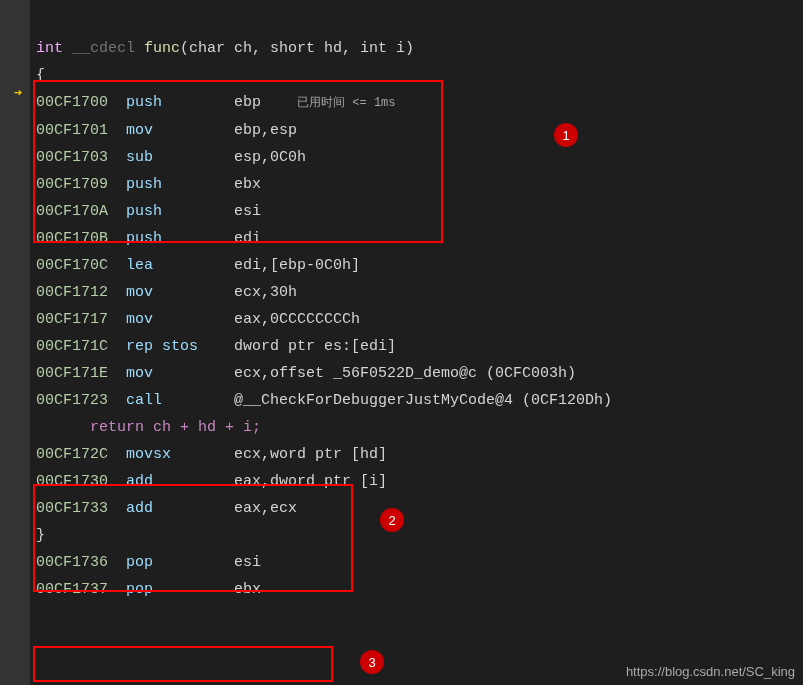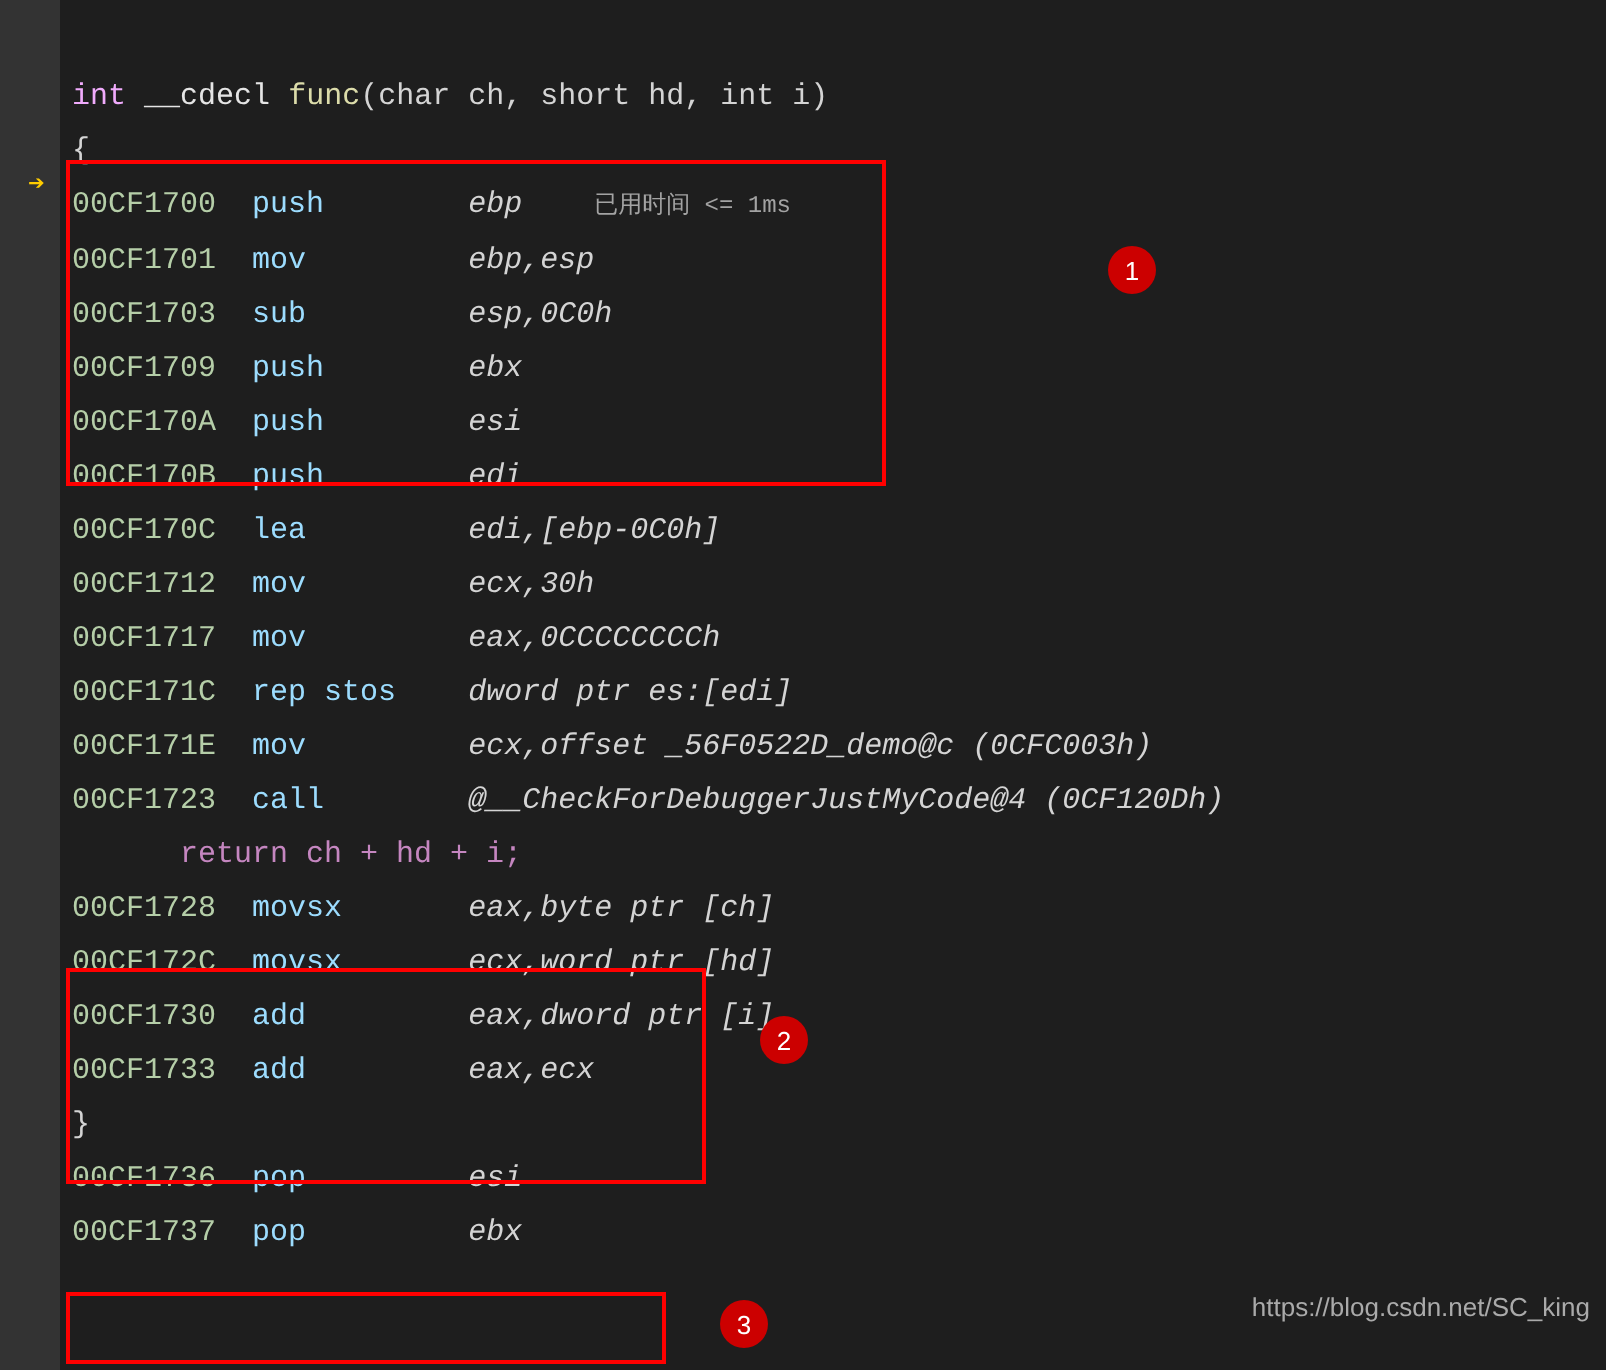--- a/index.html
+++ b/index.html
@@ -27,27 +27,27 @@
     color: #ffcc00;
     font-size: 14px;
   }
   .code-area {
     position: absolute;
     left: 36px;
     top: 8px;
     line-height: 27px;
   }
   .line { white-space: pre; }
-  .kw { color: #e5e5e5; }
+  .kw { color: #737373; }
   .typ { color: #f0abfc; }
   .func { color: #dcdcaa; }
   .punc { color: #d4d4d4; }
   .addr { color: #b5cea8; }
   .mnem { color: #9cdcfe; }
-  .op { color: #d4d4d4; font-style: italic; }
+  .op { color: #d4d4d4; }
   .perf { color: #a3a3a3; font-size: 12px; }
   .srcret { color: #c586c0; margin-top: 21px; }
   
   .box {
     position: absolute;
     border: 2px solid #ff0000;
     pointer-events: none;
   }
   .badge {
     position: absolute;
@@ -58,21 +58,21 @@
     color: #fff;
     font-size: 13px;
     display: flex;
     align-items: center;
     justify-content: center;
     font-family: Arial, sans-serif;
   }
   .watermark {
     position: absolute;
     right: 8px;
-    bottom: 24px;
+    bottom: 6px;
     color: #aaa;
     font-family: Arial, sans-serif;
     font-size: 13px;
   }
 </style>
 </head>
 <body>
 
 <div class="gutter"></div>
 <div class="arrow">➔</div>
@@ -95,21 +95,20 @@
       <div class="line"><span class="addr">00CF1712</span>  <span class="mnem">mov         </span><span class="op">ecx,30h</span></div>
       <div class="line"><span class="addr">00CF1717</span>  <span class="mnem">mov         </span><span class="op">eax,0CCCCCCCCh</span></div>
       <div class="line"><span class="addr">00CF171C</span>  <span class="mnem">rep stos    </span><span class="op">dword ptr es:[edi]</span></div>
       <div class="line"><span class="addr">00CF171E</span>  <span class="mnem">mov         </span><span class="op">ecx,offset _56F0522D_demo@c (0CFC003h)</span></div>
       <div class="line"><span class="addr">00CF1723</span>  <span class="mnem">call        </span><span class="op">@__CheckForDebuggerJustMyCode@4 (0CF120Dh)</span></div>
     </div>
 
   <div class="line"><span class="srcret">      return ch + hd + i;</span></div>
 
   <div id="asm-block-2">
-      <div class="line"><span class="addr">00CF1728</span>  <span class="mnem">movsx       </span><span class="op">eax,byte ptr [ch]</span></div>
       <div class="line"><span class="addr">00CF172C</span>  <span class="mnem">movsx       </span><span class="op">ecx,word ptr [hd]</span></div>
       <div class="line"><span class="addr">00CF1730</span>  <span class="mnem">add         </span><span class="op">eax,dword ptr [i]</span></div>
       <div class="line"><span class="addr">00CF1733</span>  <span class="mnem">add         </span><span class="op">eax,ecx</span></div>
     </div>
 
   <div class="line"><span class="punc">}</span></div>
 
   <div id="asm-block-3">
       <div class="line"><span class="addr">00CF1736</span>  <span class="mnem">pop         </span><span class="op">esi</span></div>
       <div class="line"><span class="addr">00CF1737</span>  <span class="mnem">pop         </span><span class="op">ebx</span></div>

